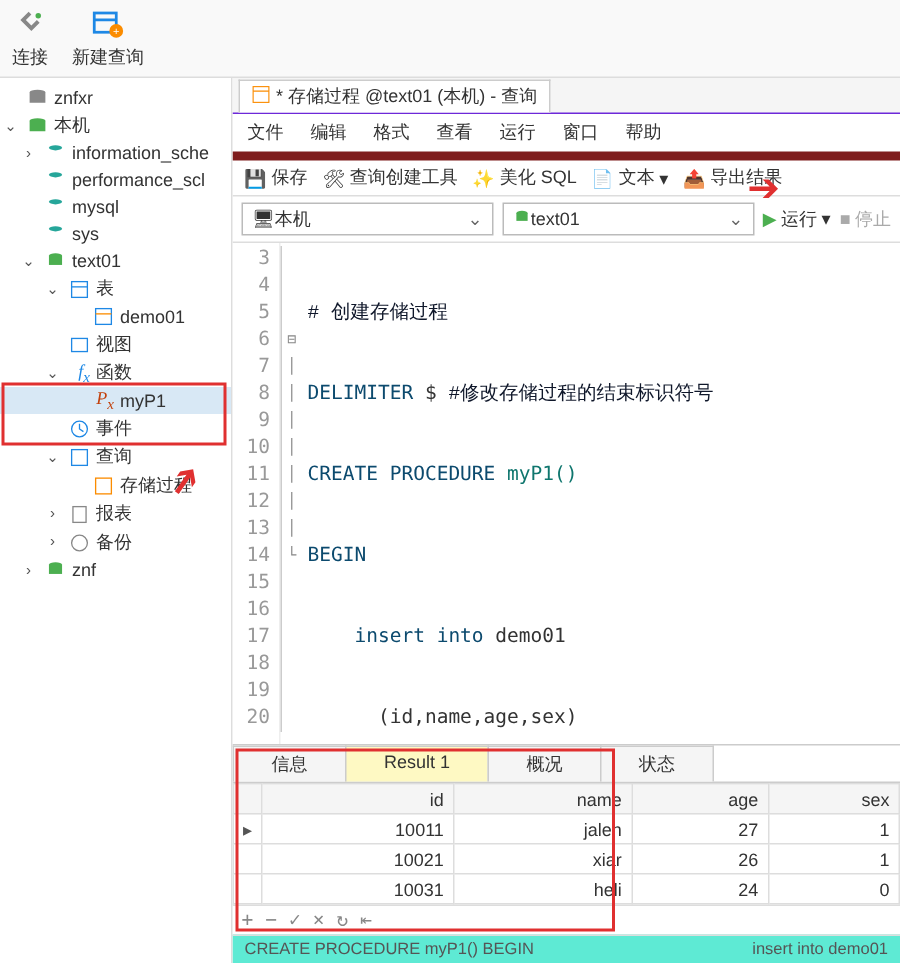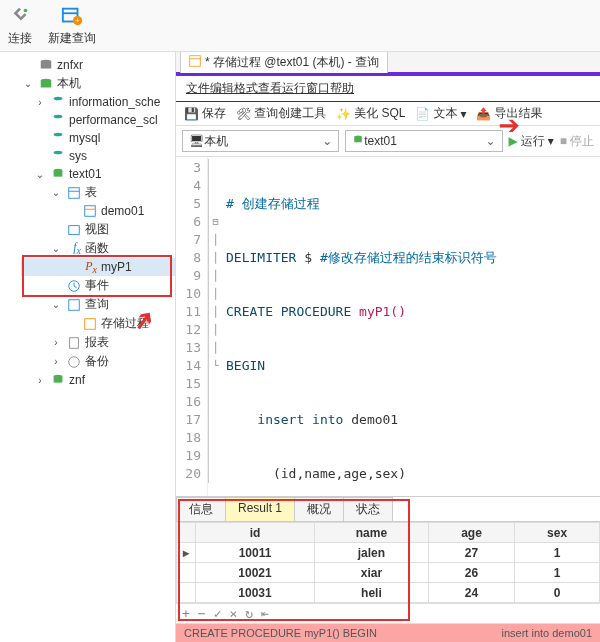--- a/index.html
+++ b/index.html
@@ -3,74 +3,74 @@
   <meta charset="utf-8">
   <style>
     * { box-sizing: border-box; }
     body { margin: 0; font-family: "Microsoft YaHei", Arial, sans-serif; font-size: 12px; color: #333; background: #fff; width: 600px; height: 642px; overflow: hidden; }
     
     
     .top-toolbar { display: flex; gap: 16px; padding: 4px 8px; border-bottom: 1px solid #ddd; background: #f9f9f9; }
     .top-tb-btn { display: flex; flex-direction: column; align-items: center; gap: 2px; cursor: pointer; }
     .top-tb-btn .ico { width: 24px; height: 24px; display: flex; align-items: center; justify-content: center; }
     
-    .layout { display: flex; height: 590px; margin-left: 21px; }
+    .layout { display: flex; height: 590px; }
     
     
     .tree-panel { width: 155px; border-right: 1px solid #ddd; overflow: hidden; padding-top: 4px; position: relative; }
     .tree-item { display: flex; align-items: center; gap: 4px; padding: 1px 2px; white-space: nowrap; cursor: pointer; }
     .tree-item .chev { width: 10px; text-align: center; color: #555; font-size: 10px; }
     .tree-item .ico { width: 16px; height: 16px; display: flex; align-items: center; justify-content: flex-end; }
     .tree-item.selected { background: #d8e8f5; }
     .ind-0 { padding-left: 2px; }
     .ind-1 { padding-left: 14px; }
     .ind-2 { padding-left: 30px; }
     .ind-3 { padding-left: 46px; }
     .red-box { position: absolute; border: 2px solid #e03030; pointer-events: none; }
     
     
     .main { flex: 1; display: flex; flex-direction: column; overflow: hidden; position: relative; }
-    .tab-bar { display: flex; align-items: center; background: #f5f5f5; border-bottom: 4px solid #6d28d9; height: 24px; padding-left: 4px; }
+    .tab-bar { display: flex; align-items: center; background: #f5f5f5; border-bottom: 1px solid #6d28d9; height: 24px; padding-left: 4px; }
     .tab { display: flex; align-items: center; gap: 4px; padding: 2px 8px; border: 1px solid #ccc; background: #fff; border-bottom: none; font-size: 12px; }
-    .menu-bar { display: flex; padding: 4px 10px; border-bottom: 1px solid #7f1d1d; text-decoration: underline; }
+    .menu-bar { display: flex; gap: 18px; padding: 4px 10px; border-bottom: 6px solid #7f1d1d; }
     .menu-bar span { cursor: pointer; }
     .tool-row { display: flex; gap: 10px; padding: 3px 8px; border-bottom: 1px solid #ddd; align-items: center; font-size: 12px; }
     .tool-row .tbtn { display: flex; align-items: center; gap: 3px; cursor: pointer; }
     .db-row { display: flex; gap: 6px; padding: 4px 6px; border-bottom: 1px solid #ddd; align-items: center; }
     .db-select { flex: 1; border: 1px solid #bbb; display: flex; align-items: center; padding: 2px 6px; height: 22px; background: #fff; }
     .db-select .lbl { flex: 1; }
     .db-select .chev { color: #666; }
     .run-btn { display: flex; align-items: center; gap: 3px; cursor: pointer; }
     .stop-btn { display: flex; align-items: center; gap: 3px; color: #aaa; }
     
     
     .editor { flex: 1; display: flex; overflow: hidden; font-family: Consolas, monospace; font-size: 13px; line-height: 18px; }
     .gutter { width: 32px; text-align: right; color: #999; padding: 2px 6px 2px 0; background: #fff; border-right: 1px solid #eee; }
     .gutter div { height: 18px; }
     .fold-col { width: 14px; padding: 2px 0; }
     .fold-col div { height: 18px; text-align: center; color: #888; font-size: 10px; border-left: 1px solid #ccc; }
     .code { padding: 2px 4px; white-space: pre; }
     .code div { height: 18px; }
     .kw { color: #0c4a6e; }
-    .cmt-cn { color: #0369a1; }
-    .fn { color: #be185d; }
+    .cmt-cn { color: #0f172a; font-family: Liberation Mono, monospace; }
+    .fn { color: #0f766e; }
     
     
     .result-panel { border-top: 1px solid #ccc; position: relative; }
     .result-red { position: absolute; left: 2px; top: 2px; right: 190px; bottom: 2px; border: 2px solid #e03030; pointer-events: none; }
     .res-tabs { display: flex; border-bottom: 1px solid #ccc; }
-    .res-tab { padding: 3px 12px; border: 1px solid #ccc; border-bottom: none; margin-right: -1px; background: #f5f5f5; cursor: pointer; }
+    .res-tab { padding: 3px 25px; border: 1px solid #ccc; border-bottom: none; margin-right: -1px; background: #f5f5f5; cursor: pointer; }
     .res-tab.active { background: #fef9c3; }
     .grid { border-collapse: collapse; width: 100%; }
-    .grid th, .grid td { border: 1px solid #ddd; padding: 0 6px; text-align: center; font-weight: bold; height: 20px; }
+    .grid th, .grid td { border: 1px solid #ddd; padding: 0 6px; text-align: right; font-weight: normal; height: 20px; }
     .grid th { background: #f5f5f5; }
     .row-ind { width: 14px; text-align: center; color: #555; }
     .grid-footer { display: flex; gap: 8px; padding: 2px 6px; border-top: 1px solid #ddd; color: #888; font-size: 13px; font-family: monospace; }
     
-    .status-bar { border-top: 1px solid #ddd; padding: 3px 8px; display: flex; justify-content: space-between; color: #555; font-size: 11px; background: #fca5a5; }
+    .status-bar { border-top: 1px solid #ddd; padding: 3px 8px; display: flex; justify-content: space-between; color: #555; font-size: 11px; background: #5eead4; }
     
     
     .ico-cyl { width: 14px; height: 14px; }
     .green { fill: #4caf50; }
     .teal { fill: #26a69a; }
     .gray { fill: #888; }
     
     .arrow-red { position: absolute; color: #e03030; font-size: 26px; pointer-events: none; }
   </style>
 </head>

